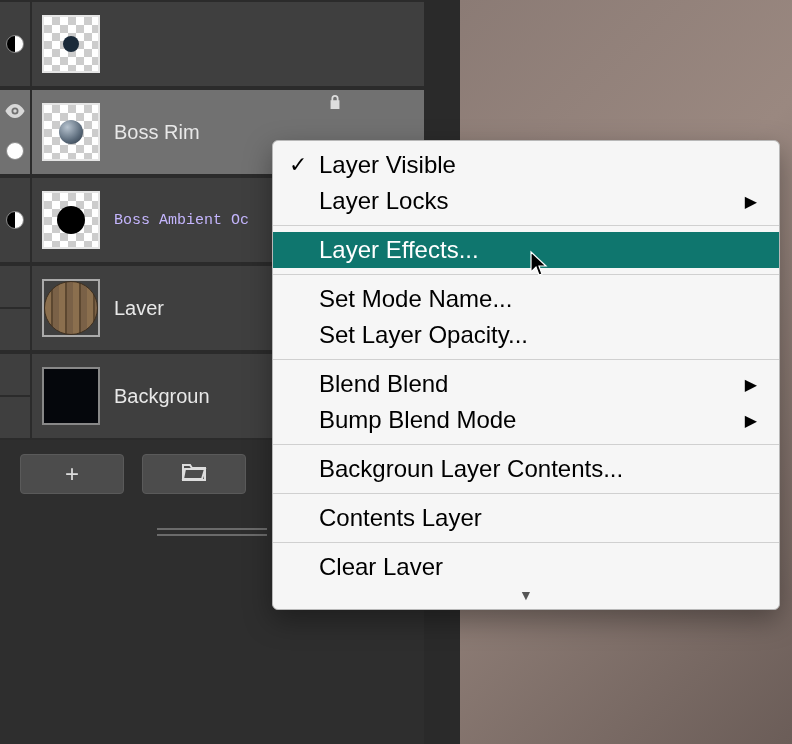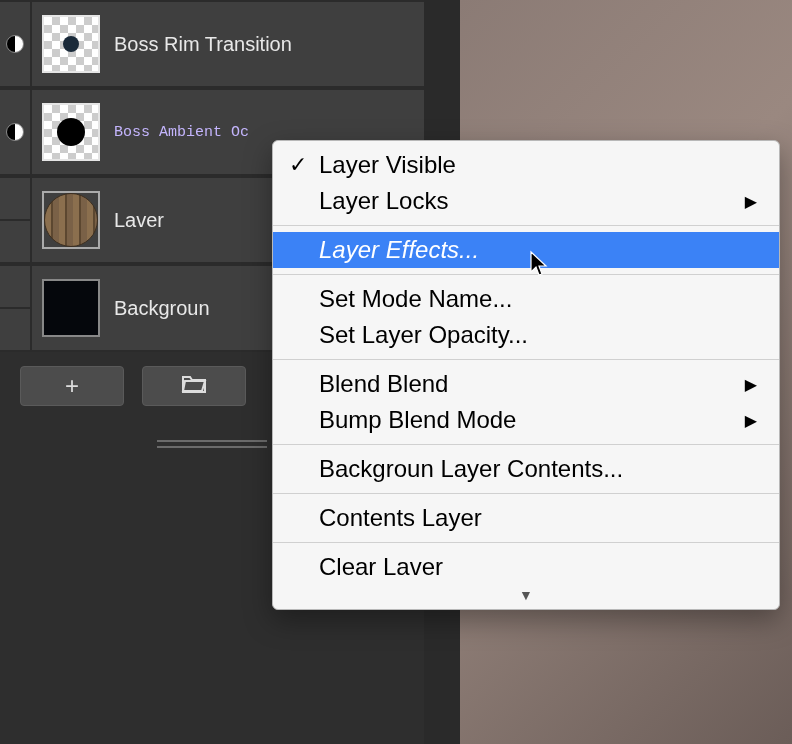--- a/index.html
+++ b/index.html
@@ -172,23 +172,22 @@
     color: #000;
   }
   .ctx-item {
     display: flex;
     align-items: center;
     height: 36px;
     padding: 0 22px 0 46px;
     position: relative;
   }
   .ctx-item.selected {
-    background: #3b82f6;
+    background: #0f766e;
     color: #fff;
-    font-style: italic;
   }
   .ctx-check {
     position: absolute;
     left: 16px;
     font-size: 22px;
   }
   .ctx-sep {
     height: 1px;
     margin: 6px 0;
     background: #d0d0d0;
@@ -220,23 +219,42 @@
 
 <div class="layers-panel">
 
   <div class="layer-row">
     <div class="vis-col">
       <span class="mask-circle"></span>
     </div>
     <div class="thumb checker">
       <div class="dot-center"></div>
     </div>
-    <span class="layer-name">Boss Rim Transition</span>
-  </div>
-
+  </div>
+
+  <div class="layer-row selected">
+    <div class="vis-col">
+      <span class="eye-icon">
+        <svg viewBox="0 0 24 16">
+            <path fill="#d8d8d8" d="M12 0C5 0 1 8 1 8s4 8 11 8 11-8 11-8S19 0 12 0zm0 12a4 4 0 110-8 4 4 0 010 8z"></path>
+            <circle cx="12" cy="8" r="2" fill="#d8d8d8"></circle>
+          </svg>
+      </span>
+      <span class="mask-circle full"></span>
+    </div>
+    <div class="thumb checker">
+      <div class="sphere"></div>
+    </div>
+    <span class="layer-name">Boss Rim</span>
+    <span class="lock-badge">
+      <svg viewBox="0 0 14 18">
+          <path fill="#ddd" d="M11 7V5a4 4 0 00-8 0v2H2v10h10V7h-1zM5 5a2 2 0 114 0v2H5V5z"></path>
+        </svg>
+    </span>
+  </div>
 
   <div class="layer-row">
     <div class="vis-col">
       <span class="mask-circle"></span>
     </div>
     <div class="thumb checker">
       <div class="big-dot"></div>
     </div>
     <span class="layer-name small">Boss Ambient Oc</span>
   </div>

